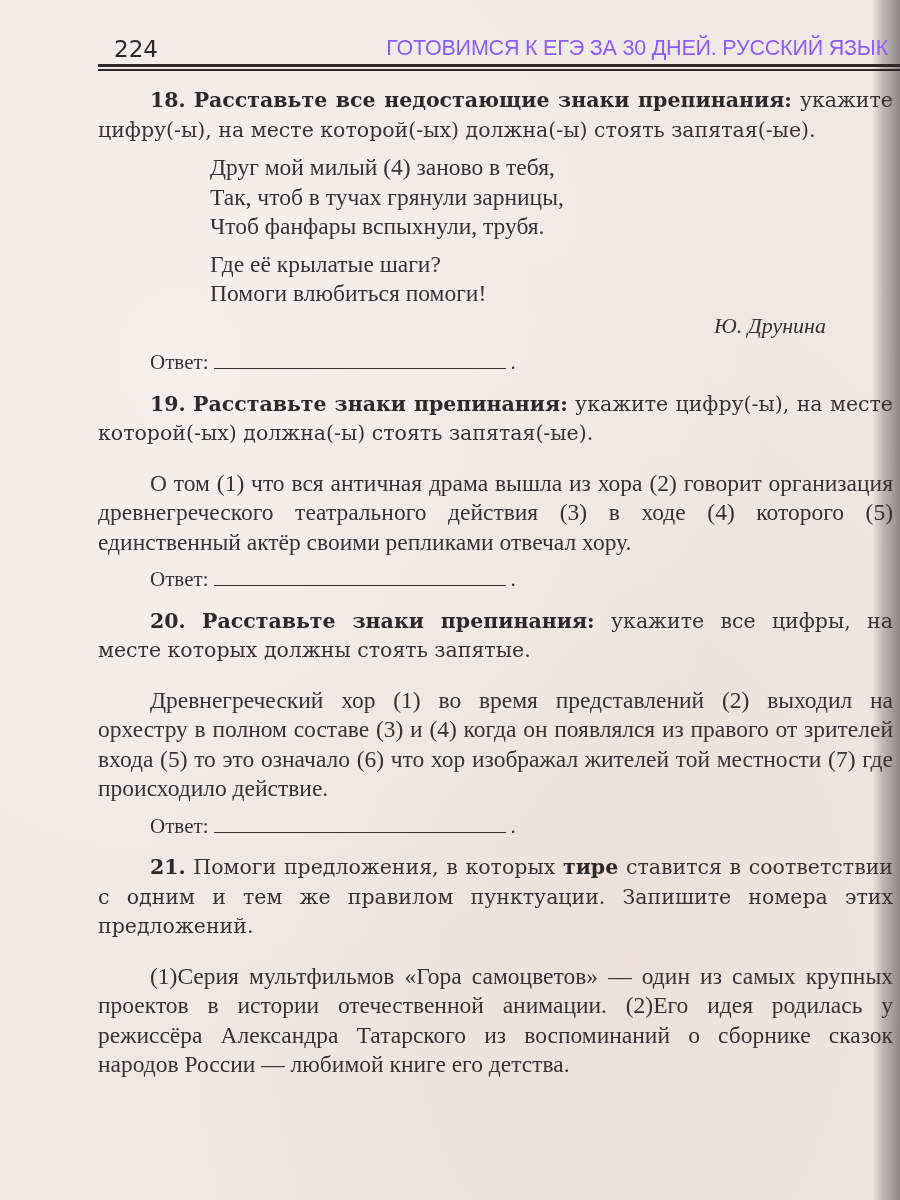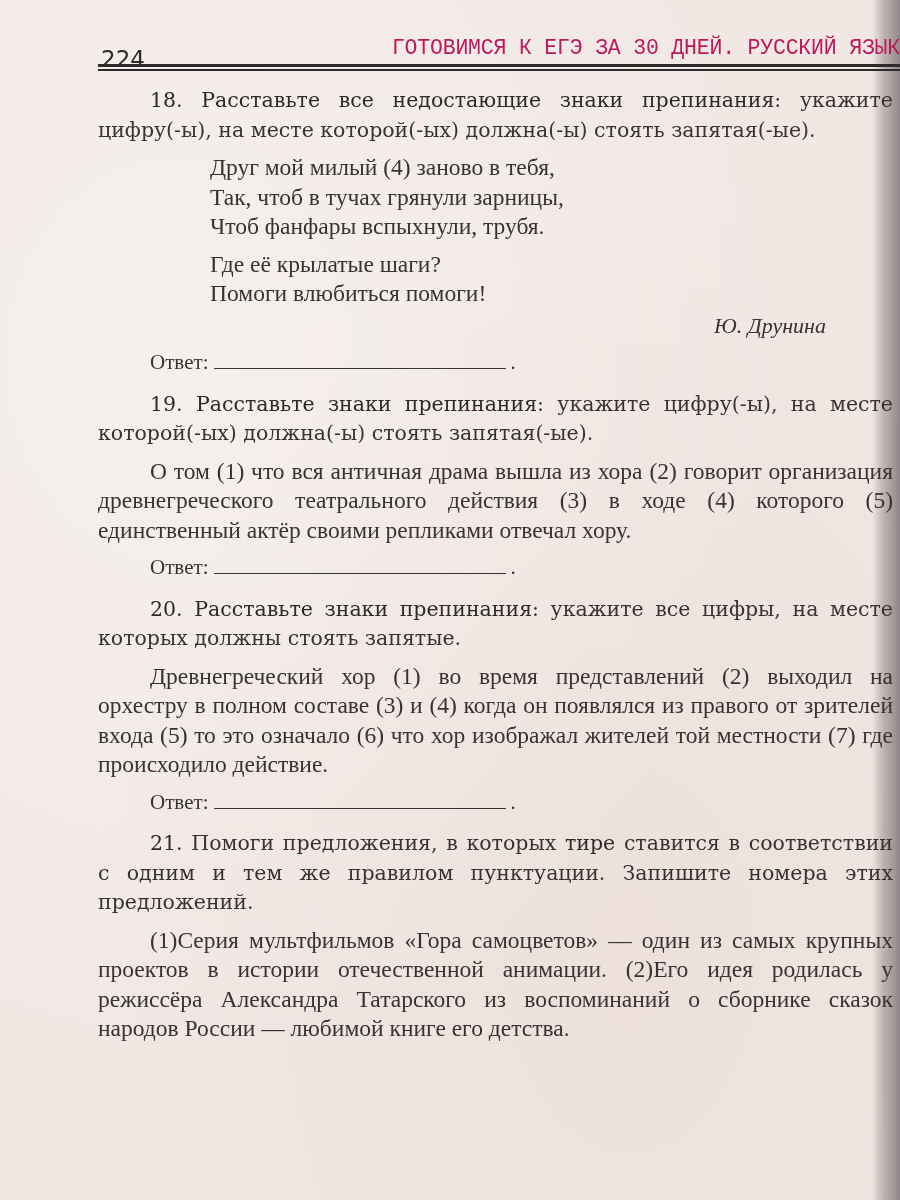--- a/index.html
+++ b/index.html
@@ -13,45 +13,45 @@
     font-family: "DejaVu Serif", serif;
   }
   .page-shadow {
     position:absolute; top:0; right:0; width:28px; height:1200px;
     background: linear-gradient(to right, rgba(160,150,150,0) 0%, rgba(150,140,140,0.55) 40%, rgba(120,112,114,0.8) 100%);
   }
   .header {
     position:absolute; left:98px; top:30px; width:802px; height:36px;
   }
   .page-number {
-    position:absolute; left:3px; top:6px;
-    font-family:"DejaVu Sans", sans-serif; font-size:23px; color:#2e2a2c;margin-top:10px;
+    position:absolute; left:16px; top:6px;
+    font-family:"DejaVu Sans", sans-serif; font-size:23px; color:#2e2a2c;
   }
   .running-title {
-    position:absolute; right:0; top:6px; white-space:nowrap;
-    font-family:Liberation Mono, monospace; font-size:21.5px; color:#be185d; letter-spacing:-0.2px;
+    position:absolute; right:12px; top:6px; white-space:nowrap;
+    font-family:Liberation Sans, sans-serif; font-size:21.5px; color:#8b5cf6; letter-spacing:-0.2px;
   }
   .rule-thick { position:absolute; left:98px; top:64px; width:802px; height:3px; background:#2e2a2c; }
   .rule-thin  { position:absolute; left:98px; top:69px; width:802px; height:1.5px; background:#2e2a2c; }
 
   .content {
     position:absolute; left:98px; top:86px; width:795px;
     font-size:20.5px; line-height:29.5px; color:#383234;
   }
   .task { margin:0; }
   .task-head { text-indent:52px; text-align:justify; margin:0; }
-  .task-head b { font-weight:normal; color:#2e292b; }
+  .task-head b { font-weight:bold; color:#2e292b; }
   .poem { margin:8px 0 0 112px; }
   .poem-line { display:block; white-space:nowrap; font-family:"Liberation Serif", serif; font-size:23.5px; line-height:29.5px; }
   .stanza-gap { height:8px; }
   .author { text-align:right; margin-right:67px; font-style:italic; font-family:"Liberation Serif", serif; font-size:22px; margin-top:2px; }
   .answer { margin:8px 0 0 52px; white-space:nowrap; font-family:"Liberation Serif", serif; font-size:21px; }
   .answer-line { display:inline-block; width:292px; border-bottom:1.5px solid #383234; height:18px; vertical-align:baseline; margin-left:6px; }
   .answer-dot { margin-left:4px; }
-  .para { text-indent:52px; text-align:justify; margin:8px 0 0 0; font-family:"Liberation Serif", serif; font-size:23.5px; line-height:29.5px; }
+  .para { text-indent:52px; text-align:justify; margin:20px 0 0 0; font-family:"Liberation Serif", serif; font-size:23.5px; line-height:29.5px; }
   .t18 { }
   .t19 { margin-top:12px; }
   .t20 { margin-top:12px; }
   .t21 { margin-top:12px; }
 </style>
 </head>
 <body>
 
 <div class="page-shadow"></div>
 

